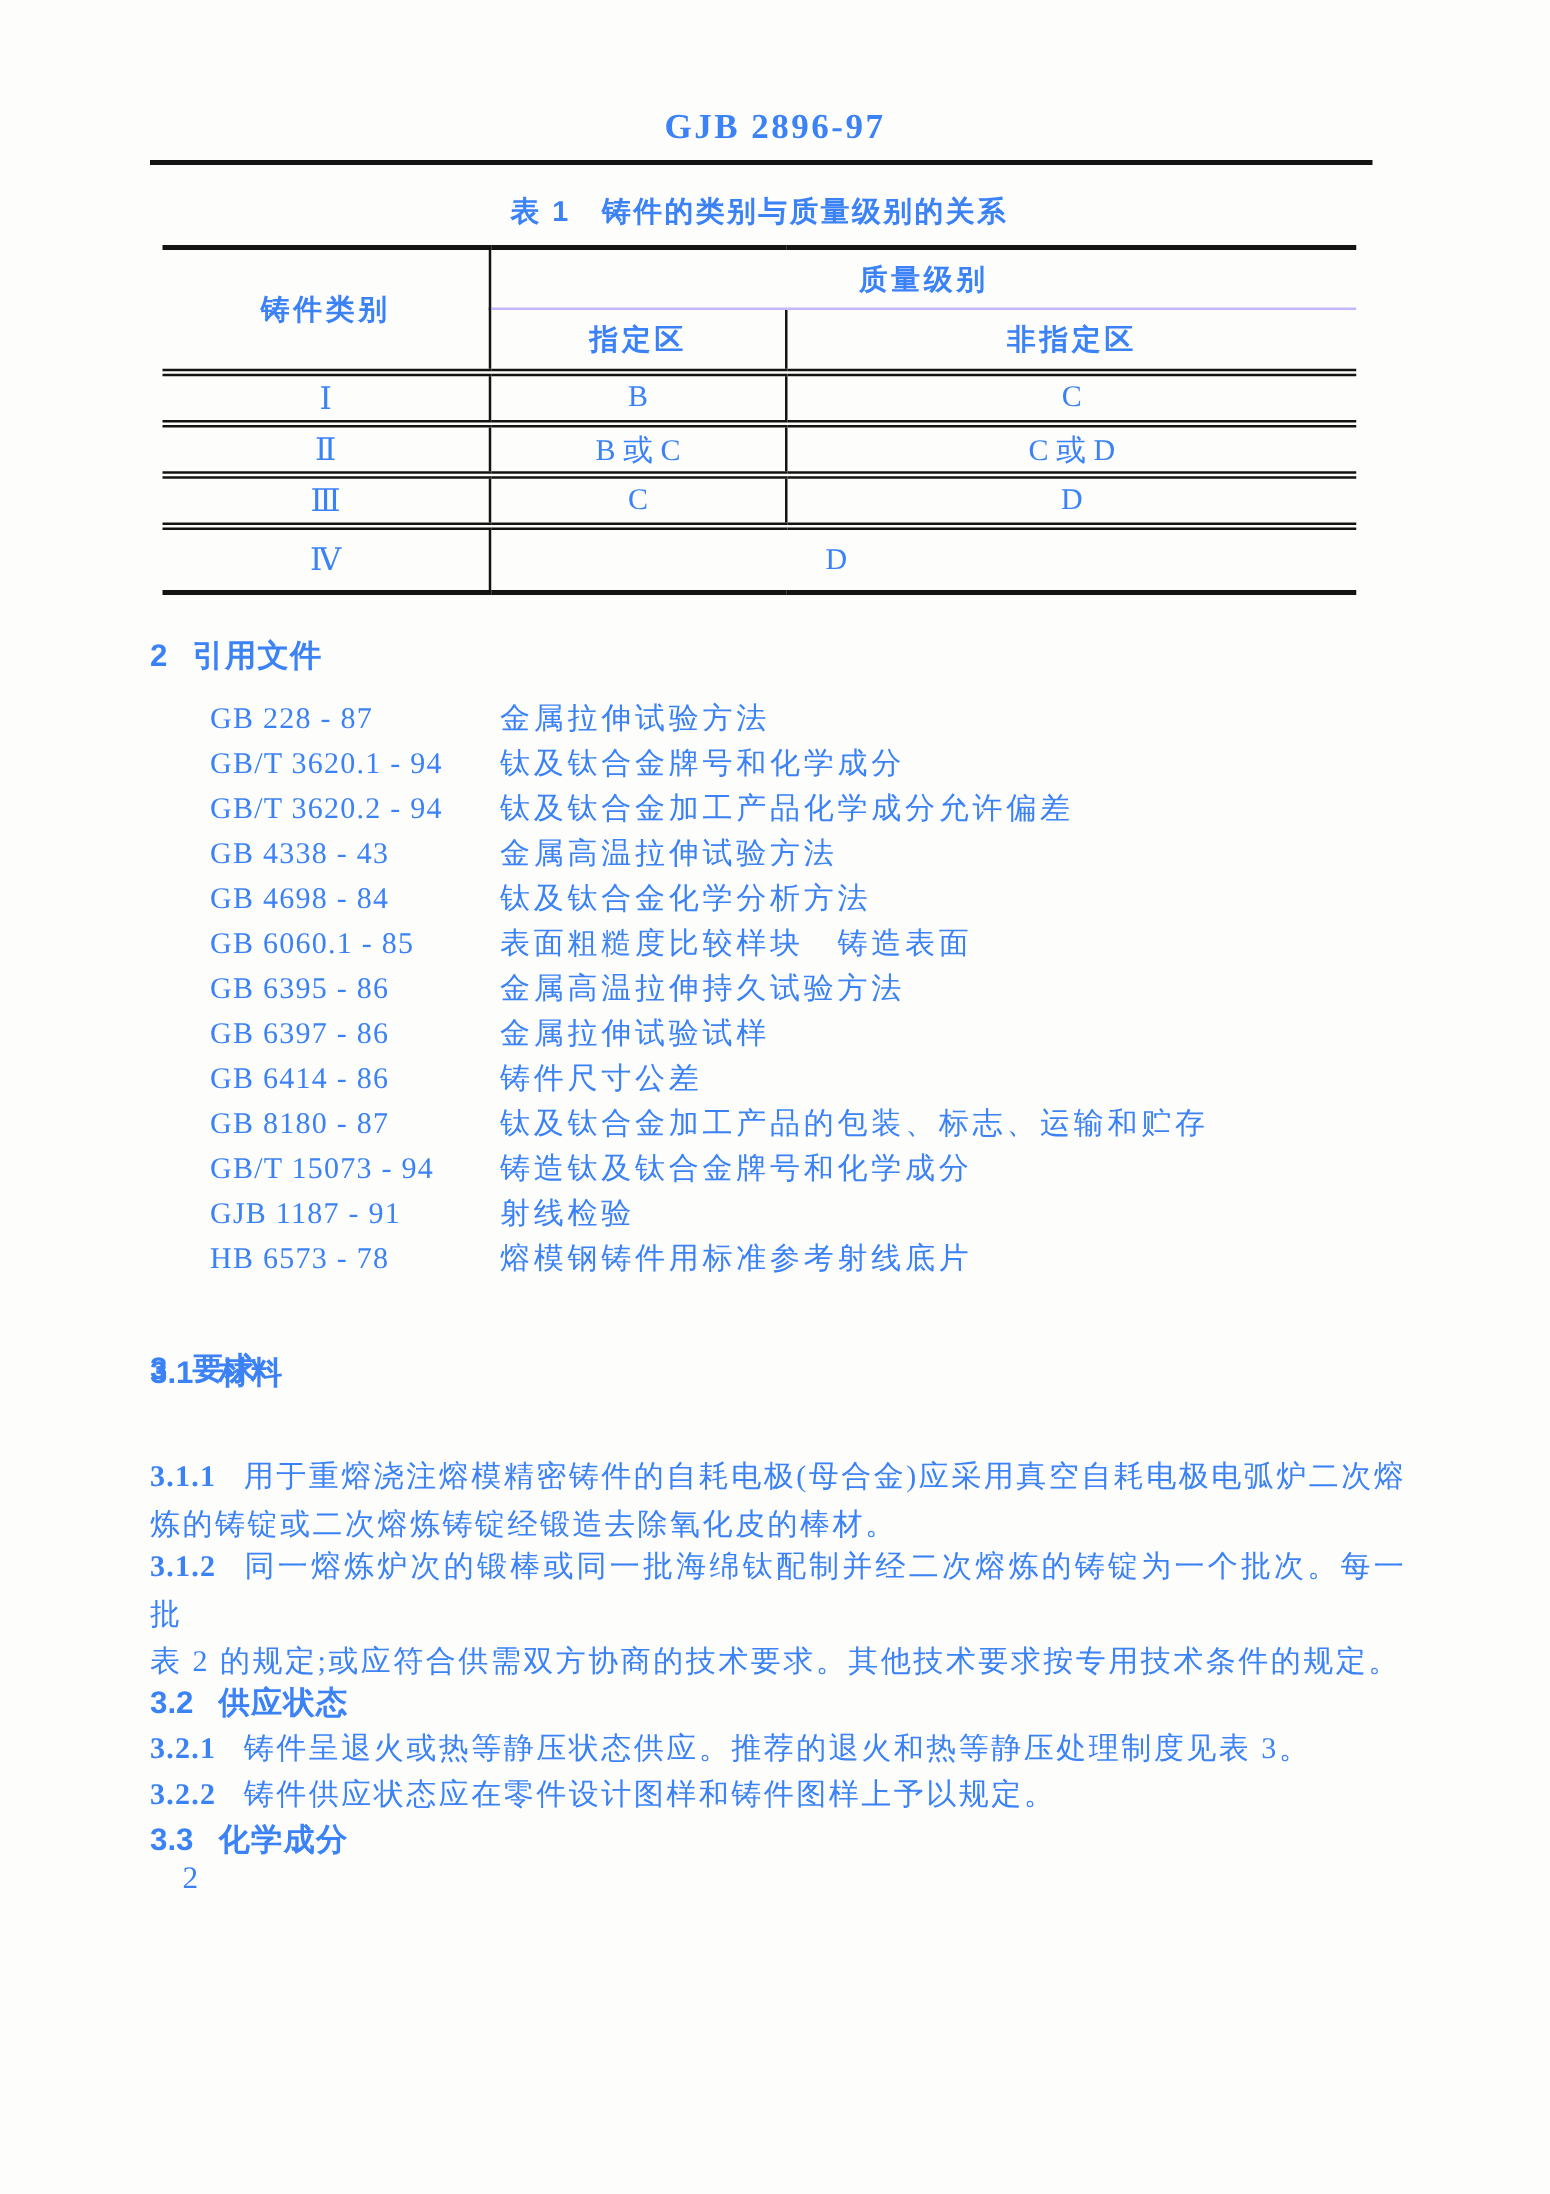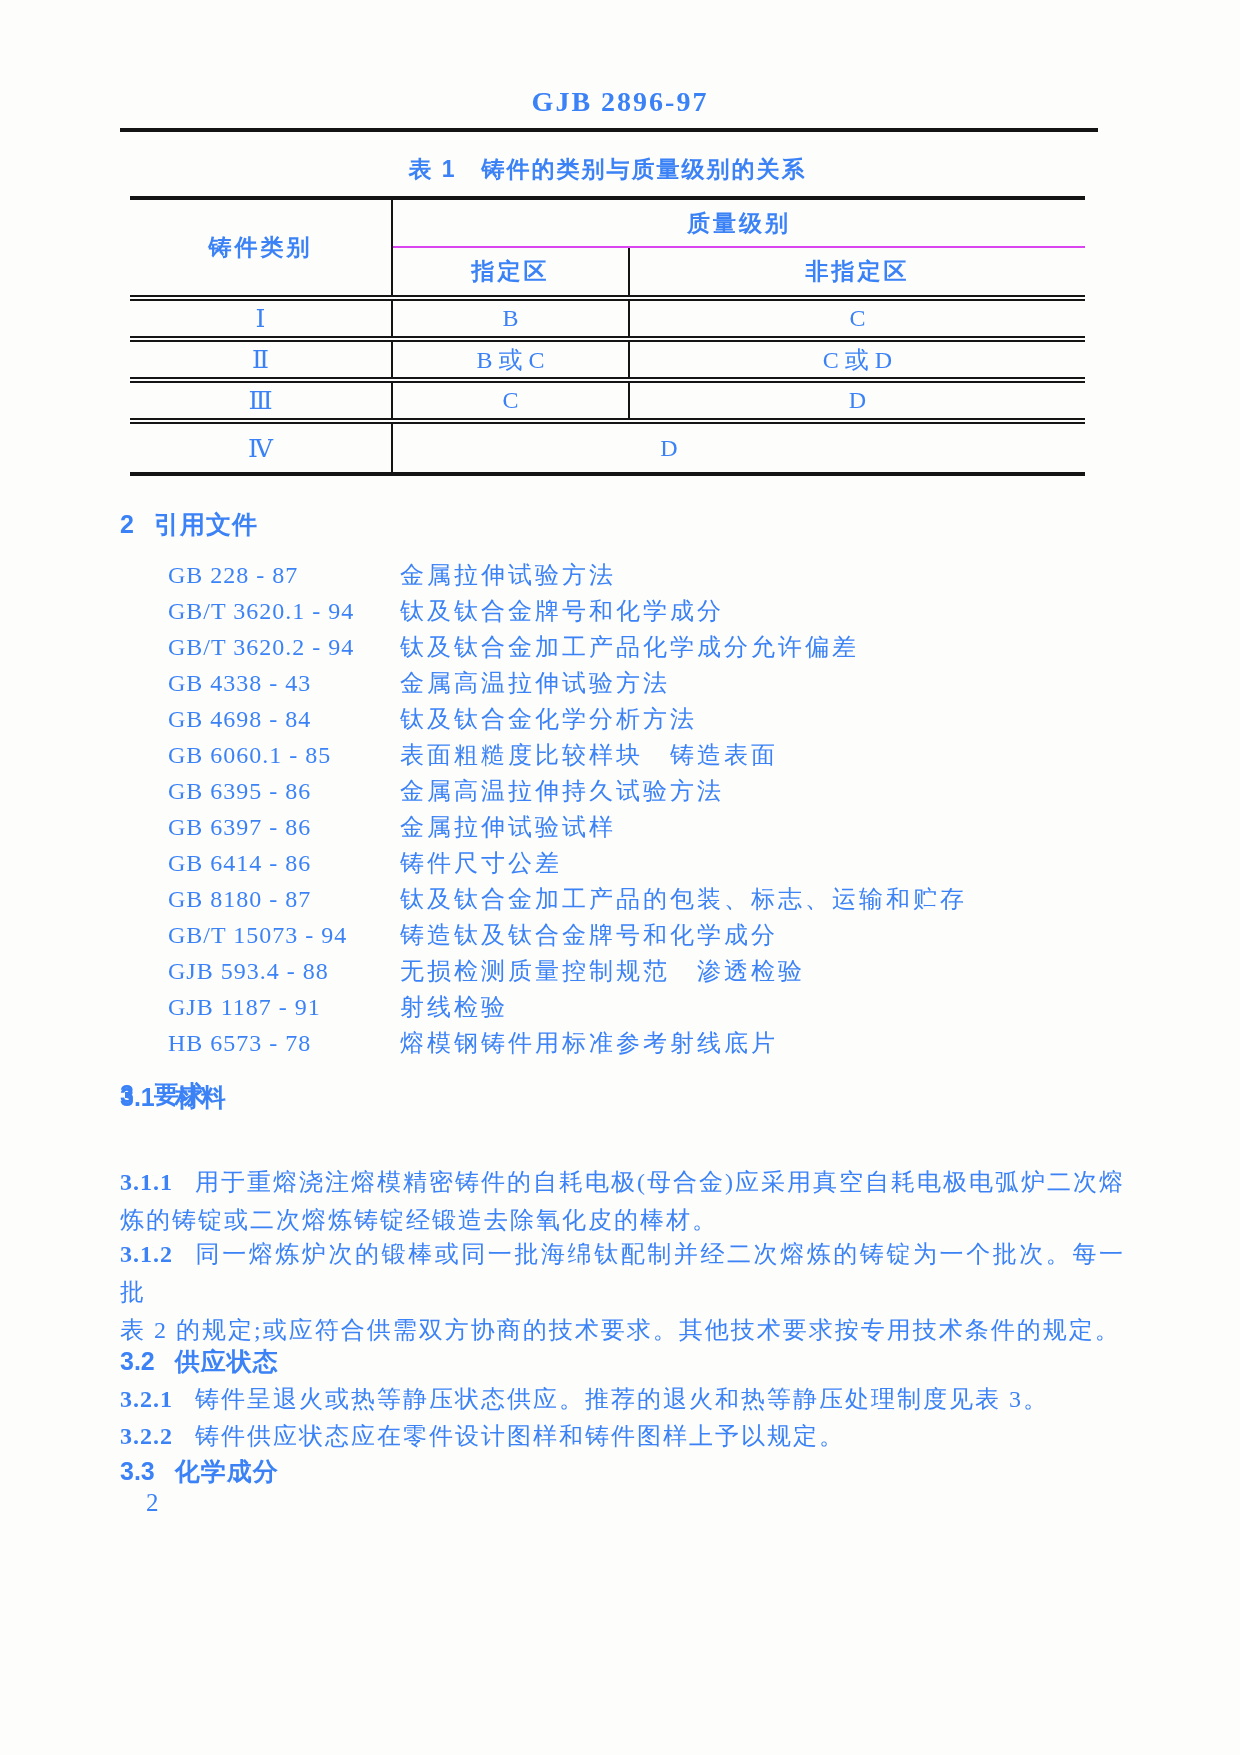--- a/index.html
+++ b/index.html
@@ -37,21 +37,21 @@
   table.t1 td{
     padding:0;text-align:center;vertical-align:middle;
     font-family:"Liberation Serif","DejaVu Serif",serif;
   }
   .t1 .hcell{
     font-family:"Liberation Sans","DejaVu Sans",sans-serif;
     font-weight:bold;font-size:23px;letter-spacing:3px;
   }
   .t1 tr.h1 td{border-top:4px solid #141414;height:46px;}
   .t1 td.c-cat{border-right:2px solid #141414;border-bottom:6px double #141414;}
-  .t1 tr.h2 td{border-top:2px solid #d946ef;border-bottom:6px double #141414;height:47px;}
+  .t1 tr.h2 td{border-top:2px solid #c4b5fd;border-bottom:6px double #141414;height:47px;}
   .t1 tr.dr td{height:35px;}
   .t1 tr.dr td.col1{border-right:2px solid #141414;}
   .t1 tr.sep td{border-bottom:6px double #141414;}
   .t1 td.bmid{border-left:2px solid #141414;}
   .t1 tr.last td{border-bottom:4px solid #141414;height:48px;}
   .t1 td.dcell{padding-right:140px;}
   .roman{font-family:"DejaVu Serif","DejaVu Sans",serif;font-size:25px;}
   
   .sec-head{
     position:absolute;left:120px;
@@ -173,24 +173,20 @@
       </div>
     <div class="ref-row">
         <span class="ref-code">GB 8180 - 87</span>
         <span class="ref-title">钛及钛合金加工产品的包装、标志、运输和贮存</span>
       </div>
     <div class="ref-row">
         <span class="ref-code">GB/T 15073 - 94</span>
         <span class="ref-title">铸造钛及钛合金牌号和化学成分</span>
       </div>
     <div class="ref-row">
-        <span class="ref-code">GJB 593.4 - 88</span>
-        <span class="ref-title">无损检测质量控制规范　渗透检验</span>
-      </div>
-    <div class="ref-row">
         <span class="ref-code">GJB 1187 - 91</span>
         <span class="ref-title">射线检验</span>
       </div>
     <div class="ref-row">
         <span class="ref-code">HB 6573 - 78</span>
         <span class="ref-title">熔模钢铸件用标准参考射线底片</span>
       </div>
   </div>
 
   <div class="sec-head" style="top:1078px;">

